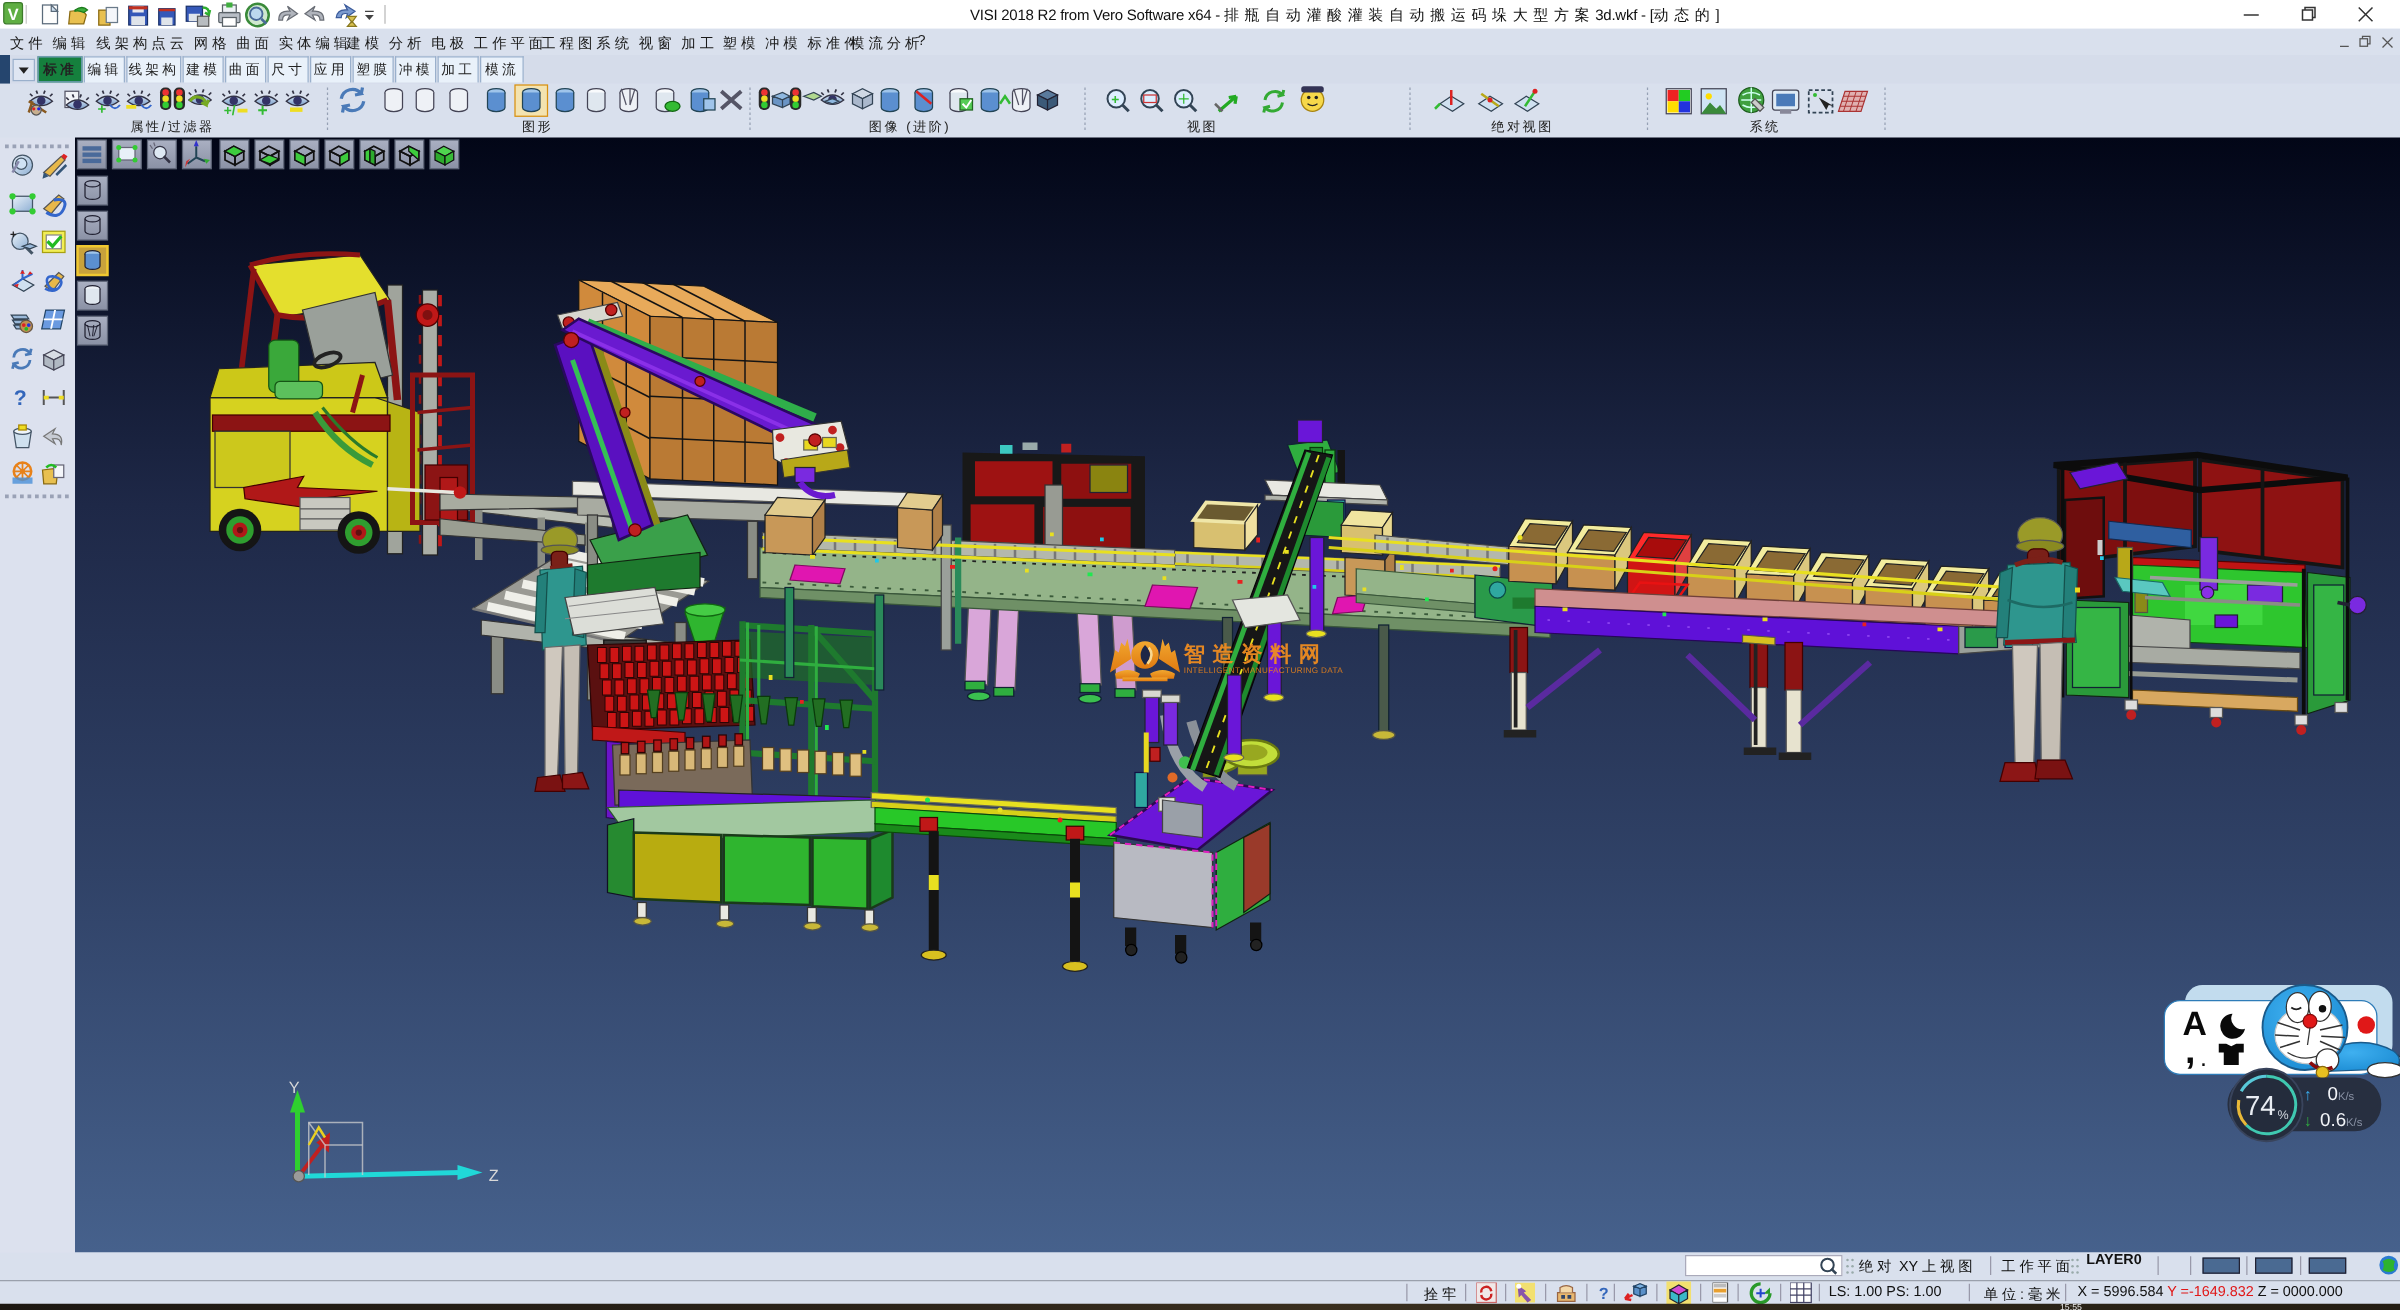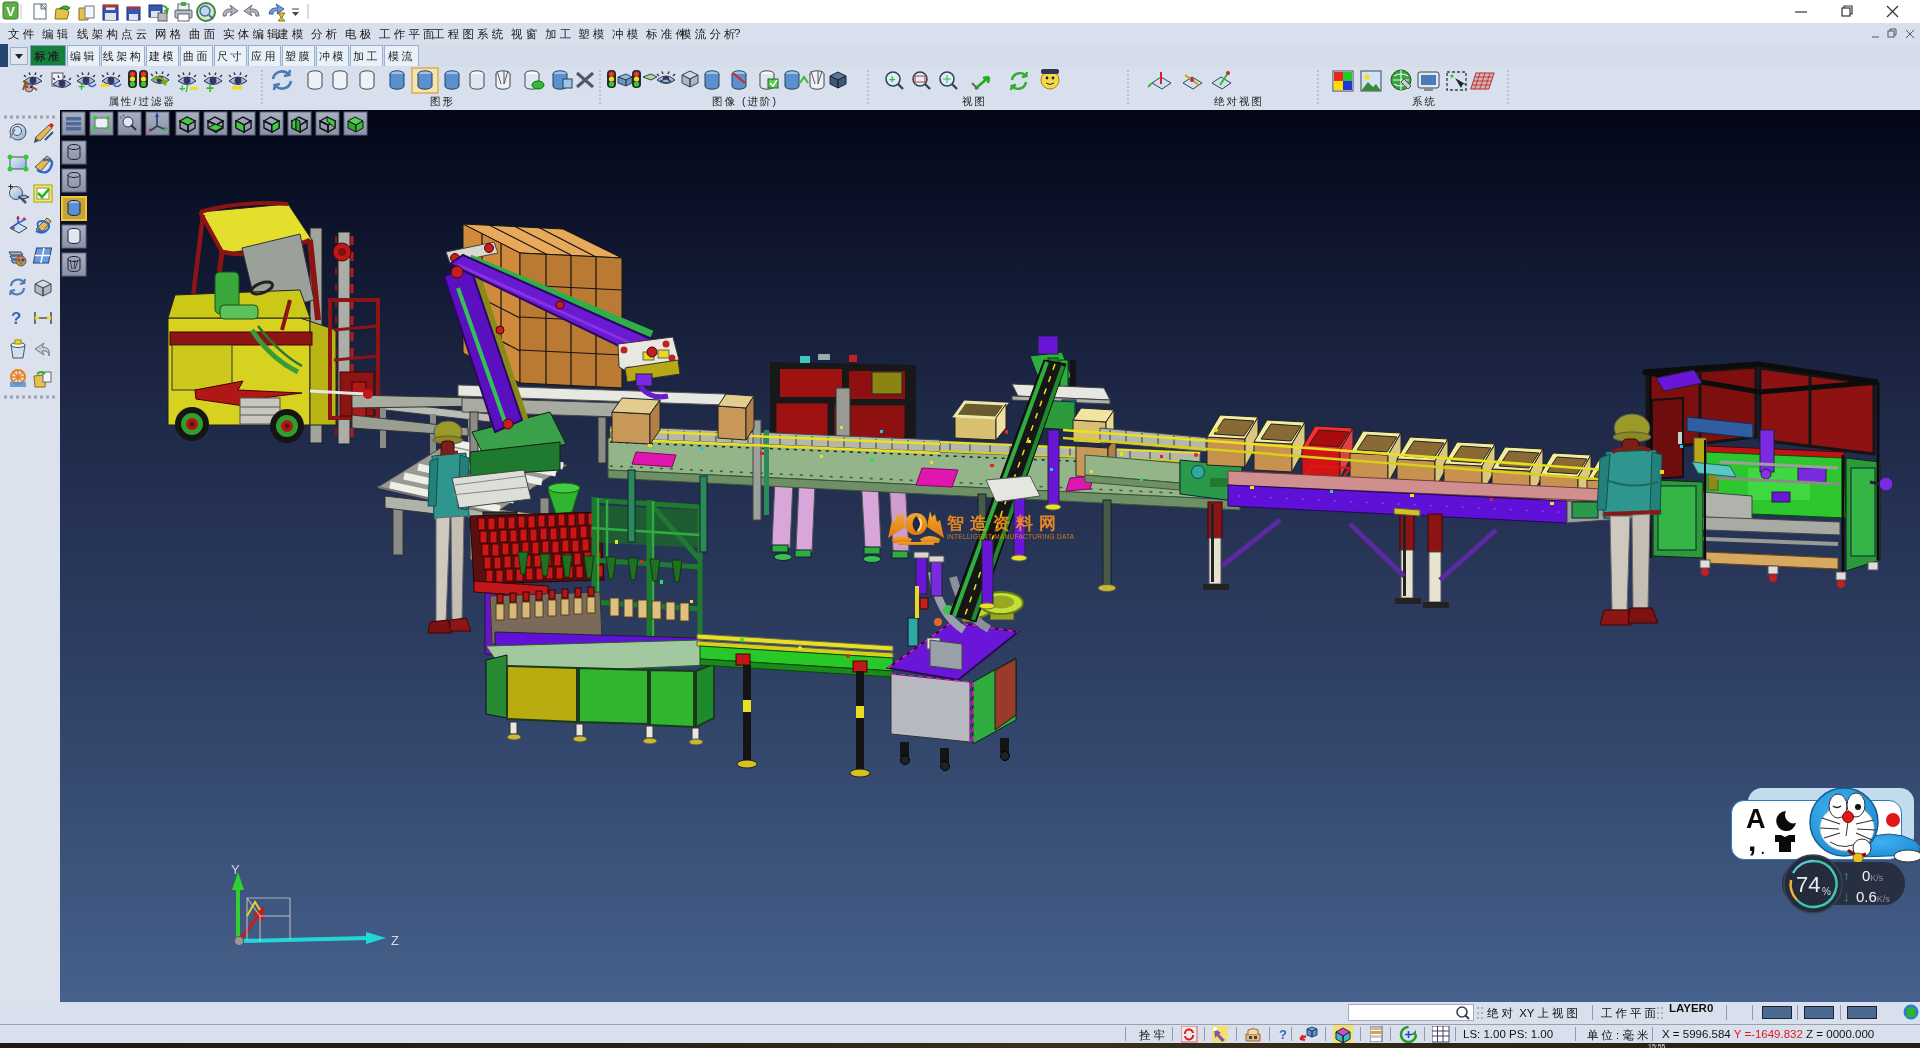--- a/index.html
+++ b/index.html
@@ -4,21 +4,21 @@
 html,body{width:1920px;height:1048px;overflow:hidden;font-family:"Liberation Sans",sans-serif}
 .abs{position:absolute}
 #app{position:relative;width:1920px;height:1048px;background:#d9e0ed}
 #titlebar{position:absolute;left:0;top:0;width:1920px;height:23px;background:#fff;font-size:12px;color:#111}
 #menubar{position:absolute;left:0;top:23px;width:1920px;height:21px;background:#d9e0ed;font-size:11.5px;color:#1a1a1a}
 #menubar span{position:absolute;top:4px;letter-spacing:3.2px}
 #tabrow{position:absolute;left:0;top:44px;width:1920px;height:23px;background:#d5dcea}
 .tab{position:absolute;top:1px;height:21px;background:#e9f1fa;border:1px solid #9ab0cc;border-bottom:none;font-size:11px;color:#222;text-align:center;line-height:20px;letter-spacing:2.5px}
 .tabsel{background:#15803d;border:1px solid #7da0c4;font-weight:bold}
 #toolbar{position:absolute;left:0;top:67px;width:1920px;height:43px;background:#d9e0ed}
-.tglabel{position:absolute;top:28px;font-size:10.5px;color:#222;text-align:right;letter-spacing:2px}
+.tglabel{position:absolute;top:28px;font-size:10.5px;color:#222;text-align:center;letter-spacing:2px}
 .cj{letter-spacing:3px;font-style:normal}
 #sidebar{position:absolute;left:0;top:110px;width:60px;height:938px;background:#dce1ee}
 #viewport{position:absolute;left:60px;top:110px;width:1860px;height:892px;background:linear-gradient(to bottom,#020617 0%,#1e2847 33%,#304267 66%,#46618c 100%);overflow:hidden}
 #status1{position:absolute;left:0;top:1002px;width:1920px;height:22px;background:#d9e0ed;font-size:11.5px;color:#111}
 #status2{position:absolute;left:0;top:1024px;width:1920px;height:19px;background:#d9e0ed;border-top:1px solid #9aa0ac;font-size:11.5px;color:#111}
 #taskbar{position:absolute;left:0;top:1043px;width:1920px;height:5px;background:linear-gradient(to right,#1d1812 0%,#2a2218 35%,#3a2f1f 55%,#2e2618 75%,#241e14 100%)}
 </style></head><body>
 <div id="app">
 <div id="titlebar">
 <svg class="abs" style="left:0;top:0" width="330" height="23">
@@ -60,20 +60,21 @@
         <circle cx="205" cy="11" r="5" fill="#bcd8ee" stroke="#4a6a9a" stroke-width="1.5"></circle>
         <line x1="209" y1="15" x2="213" y2="19" stroke="#4a6a9a" stroke-width="2"></line>
 <path d="M223 16q0-8 9-7l-2-4 8 6-8 5 2-4q-6-1-6 4z" fill="#b0b4bc" stroke="#6a6e76"></path>
 <path d="M259 16q0-8-9-7l2-4-8 6 8 5-2-4q6-1 6 4z" fill="#b0b4bc" stroke="#6a6e76"></path>
 <path d="M269 14q1-7 9-6l-2-4 8 5-7 5 1-3q-5-1-5 3z" fill="#7a9ad0" stroke="#3a5a9a"></path>
         <path d="M278 13h7l-3.5 5zM278 21h7l-3.5-4z" fill="#d8c050" stroke="#8a7a20"></path>
 <path d="M292 12h7l-3.5 4z" fill="#444"></path>
         <line x1="292" y1="9" x2="299" y2="9" stroke="#444"></line>
 <line x1="308" y1="4" x2="308" y2="19" stroke="#b8b8b8"></line>
 </svg>
+<div class="abs" style="left:776px;top:4px;letter-spacing:-0.2px">VISI 2018 R2 from Vero Software x64 - <span style="letter-spacing:4.5px">排瓶自动灌酸灌装自动搬运码垛大型方案</span>3d.wkf - [<span style="letter-spacing:4.5px">动态的</span>]</div>
 <svg class="abs" style="left:1780px;top:0" width="140" height="23" stroke="#333" stroke-width="1.2" fill="none">
 <line x1="15" y1="12" x2="27" y2="12"></line>
 <rect x="62" y="8" width="8" height="8"></rect>
         <path d="M64 8v-2h8v8h-2"></path>
 <path d="M107 6l11 11m0-11l-11 11"></path>
 </svg>
 </div>
 <div id="menubar">
 <span style="left:8px">文件</span>
       <span style="left:42px">编辑</span>

